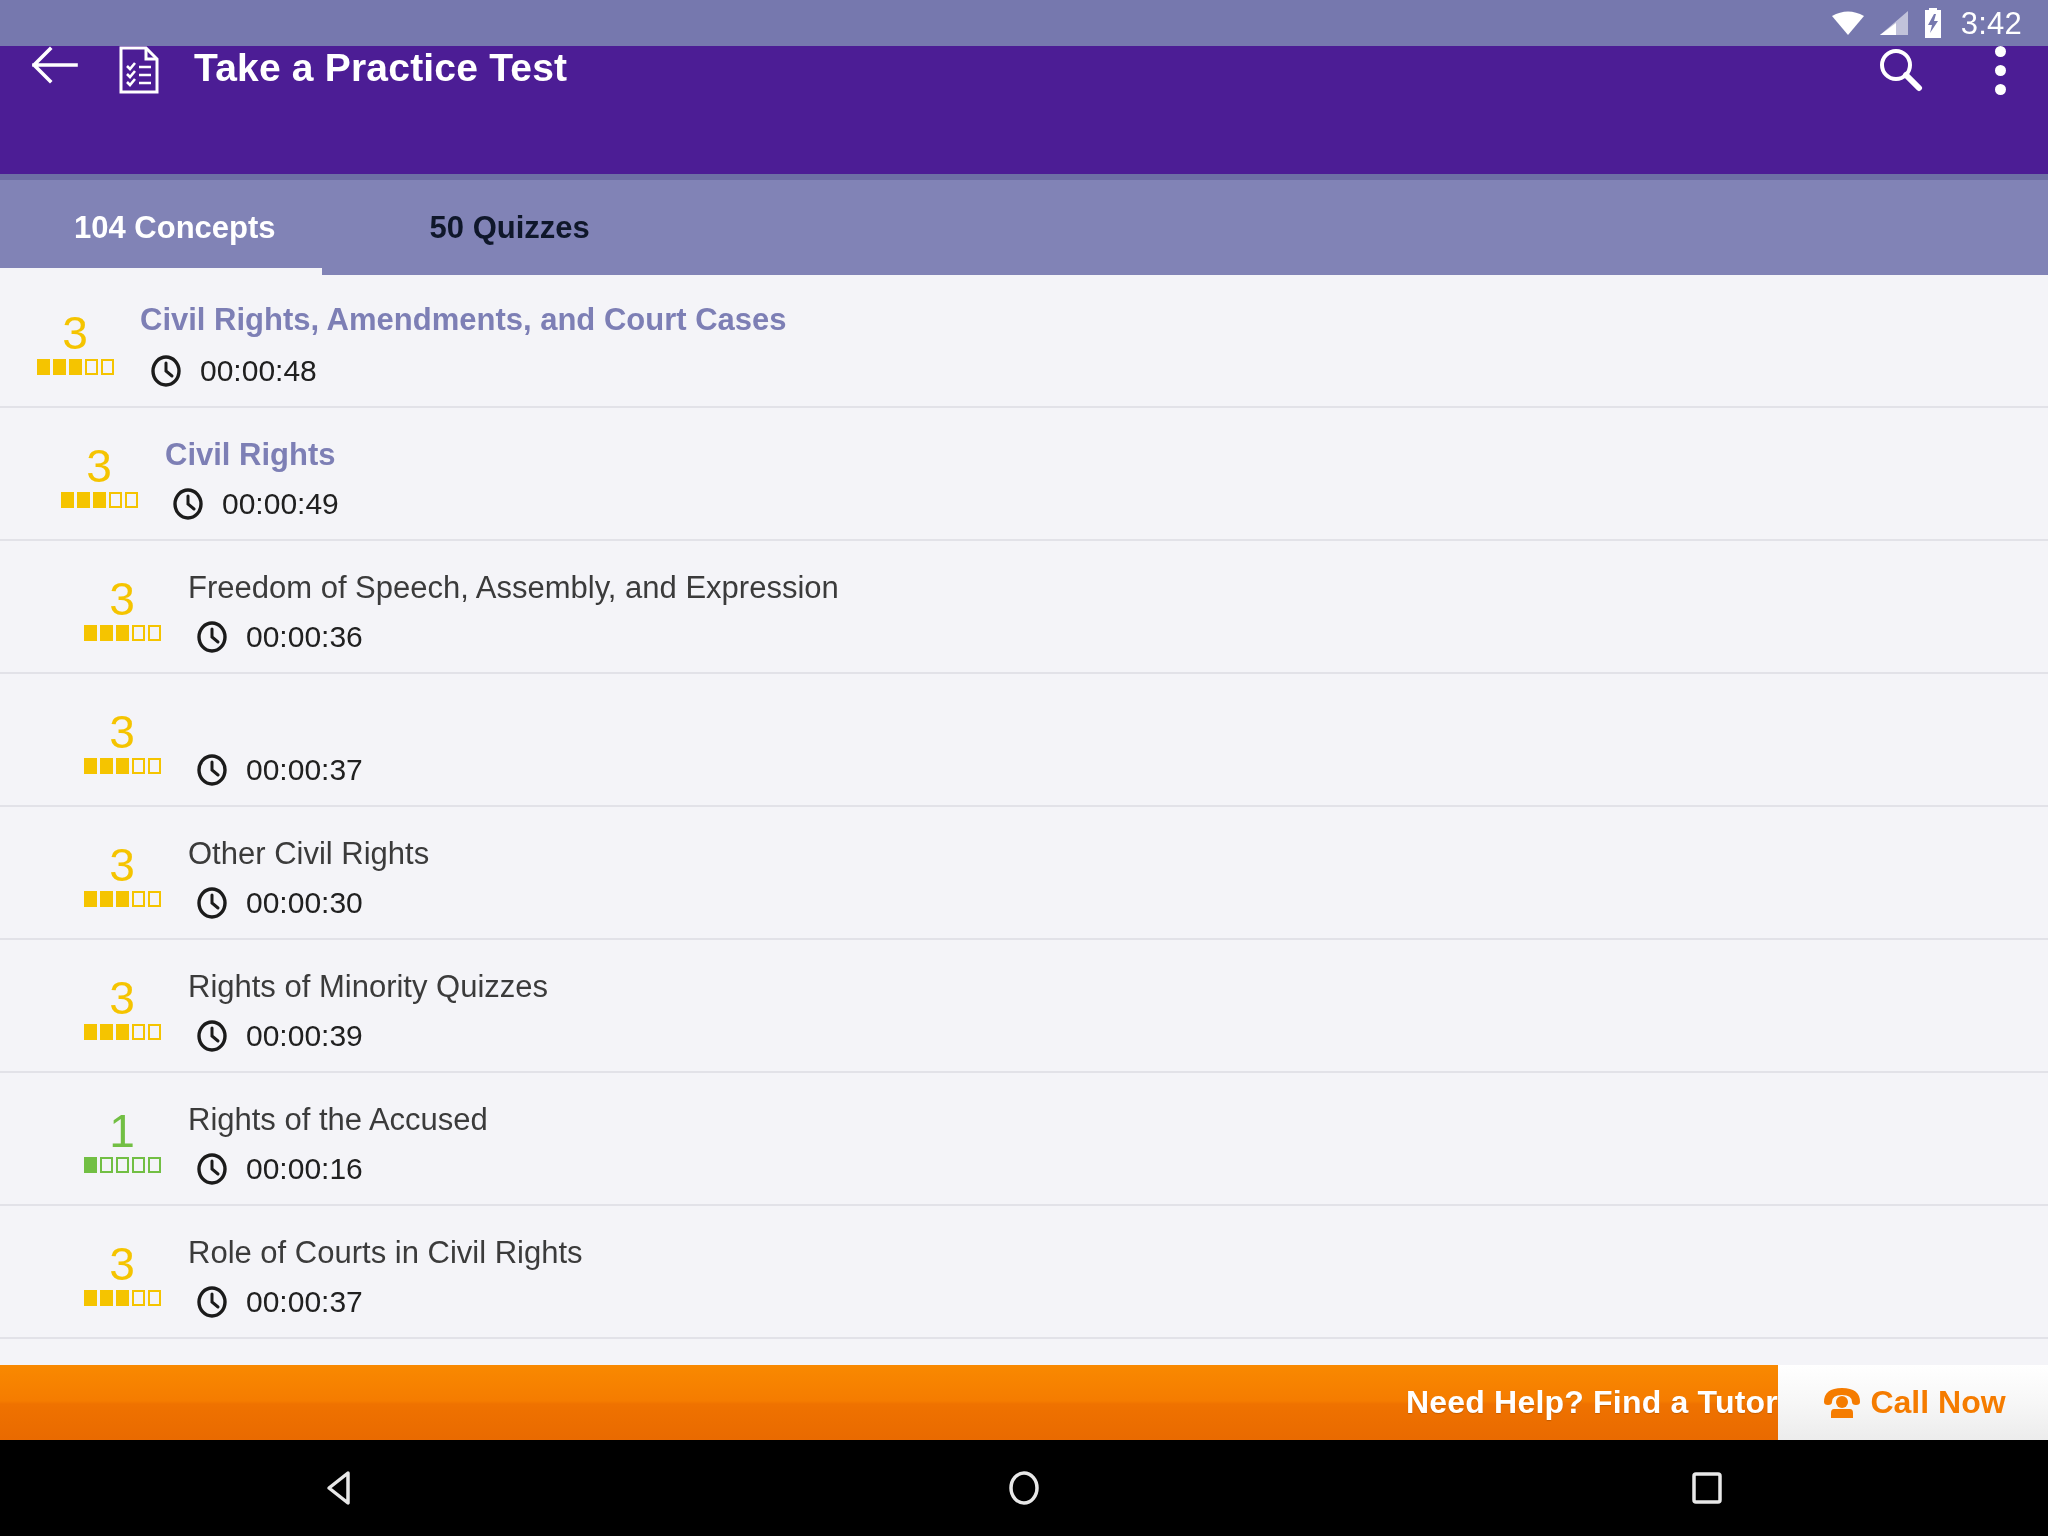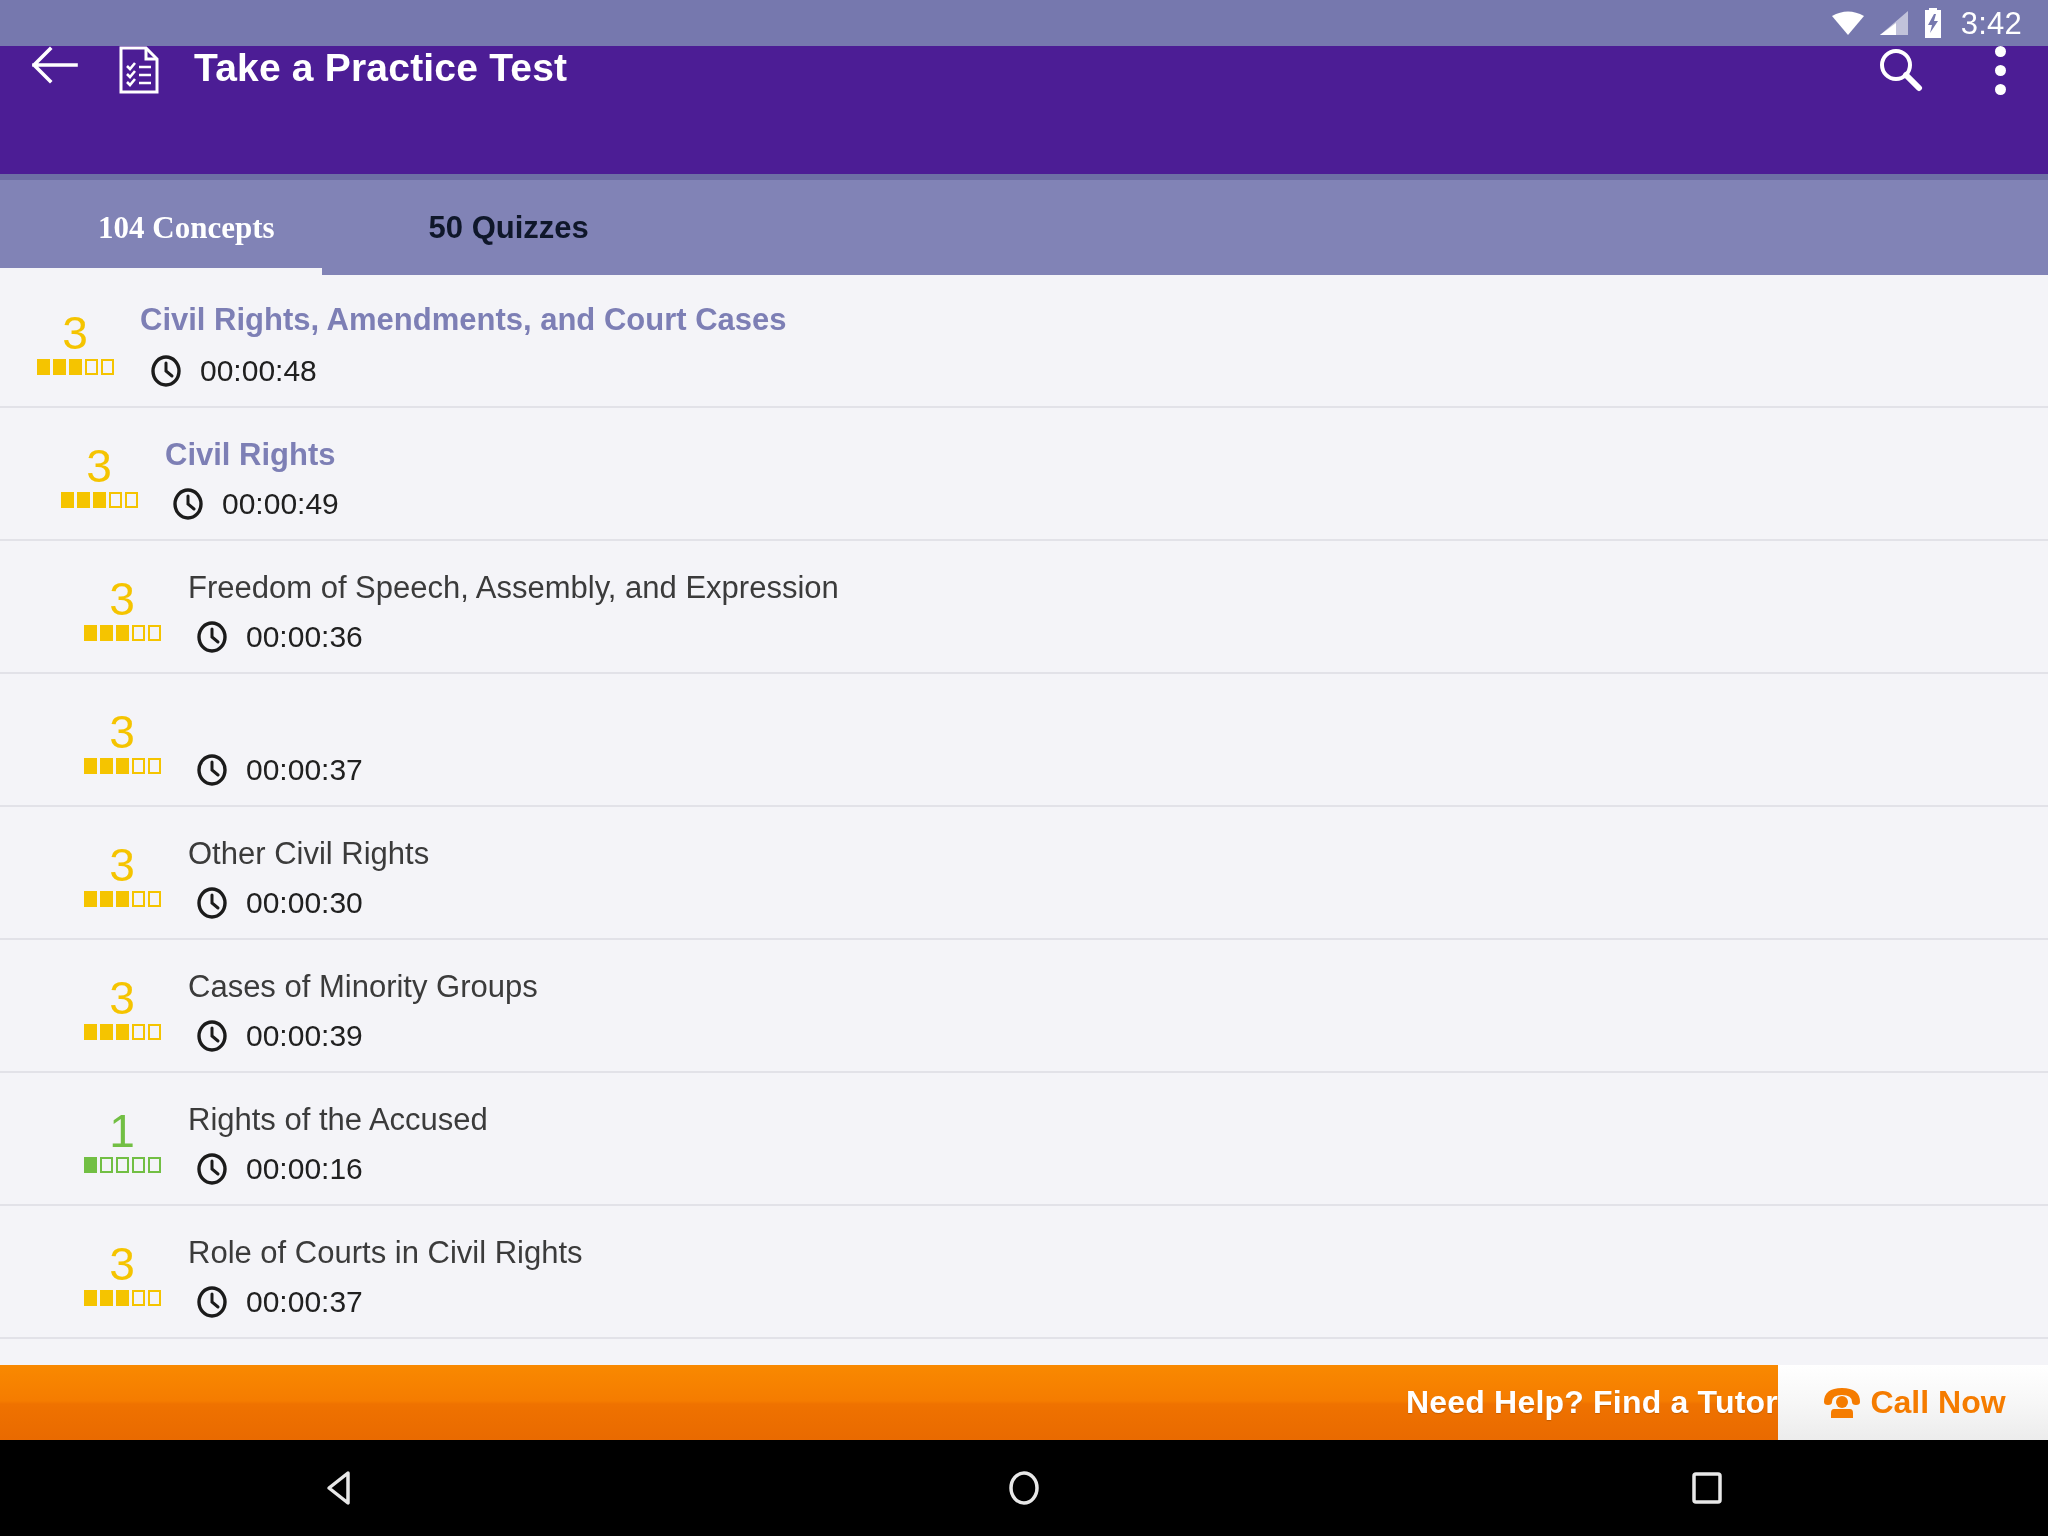--- a/index.html
+++ b/index.html
@@ -50,21 +50,21 @@
   
   .tabs {
     position:absolute; top:180px; left:0; width:2048px; height:95px;
     background:#8183b6;
     display:flex; align-items:center;
   }
   .tab {
     height:95px; display:flex; align-items:center;
     font-size:31px; font-weight:bold; white-space:nowrap;
   }
-  .tab.active { color:#ffffff; padding-left:98px; padding-right:74px;font-family:Liberation Serif, serif; }
+  .tab.active { color:#ffffff; padding-left:74px; padding-right:74px; }
   .tab.inactive { color:#0f172a; padding-left:80px; padding-right:74px; }
   .tab-indicator {
     position:absolute; top:268px; left:0; width:322px; height:7px;
     background:#f4f4f8;
   }
 
   
   .list {
     position:absolute; top:275px; left:0; width:2048px; height:1090px;
     background:#f4f4f8; overflow:hidden;
@@ -319,21 +319,21 @@
             <div class="badge-num" style="color: rgb(245, 196, 0);">3</div>
             <div class="pips">
               <span class="pip on"></span>
               <span class="pip on"></span>
               <span class="pip on"></span>
               <span class="pip off"></span>
               <span class="pip off"></span>
             </div>
           </div>
         </div>
-        <div class="row-title lvl2" style="left: 188px;">Cases of Minority Groups</div>
+        <div class="row-title lvl2" style="left: 188px;">Rights of Minority Quizzes</div>
         <div class="row-time" style="left: 196px; top: 80px;">
           <svg width="32" height="32" viewBox="0 0 32 32">
             <ellipse cx="16" cy="16" rx="13" ry="14" fill="none" stroke="#1b1b1b" stroke-width="3.4"></ellipse>
             <path d="M16 8 V16 L22 21" stroke="#1b1b1b" stroke-width="3" fill="none" stroke-linecap="round"></path>
           </svg>
           <span class="t">00:00:39</span>
         </div>
       </div>
       <div class="row">
         <div class="badge">

